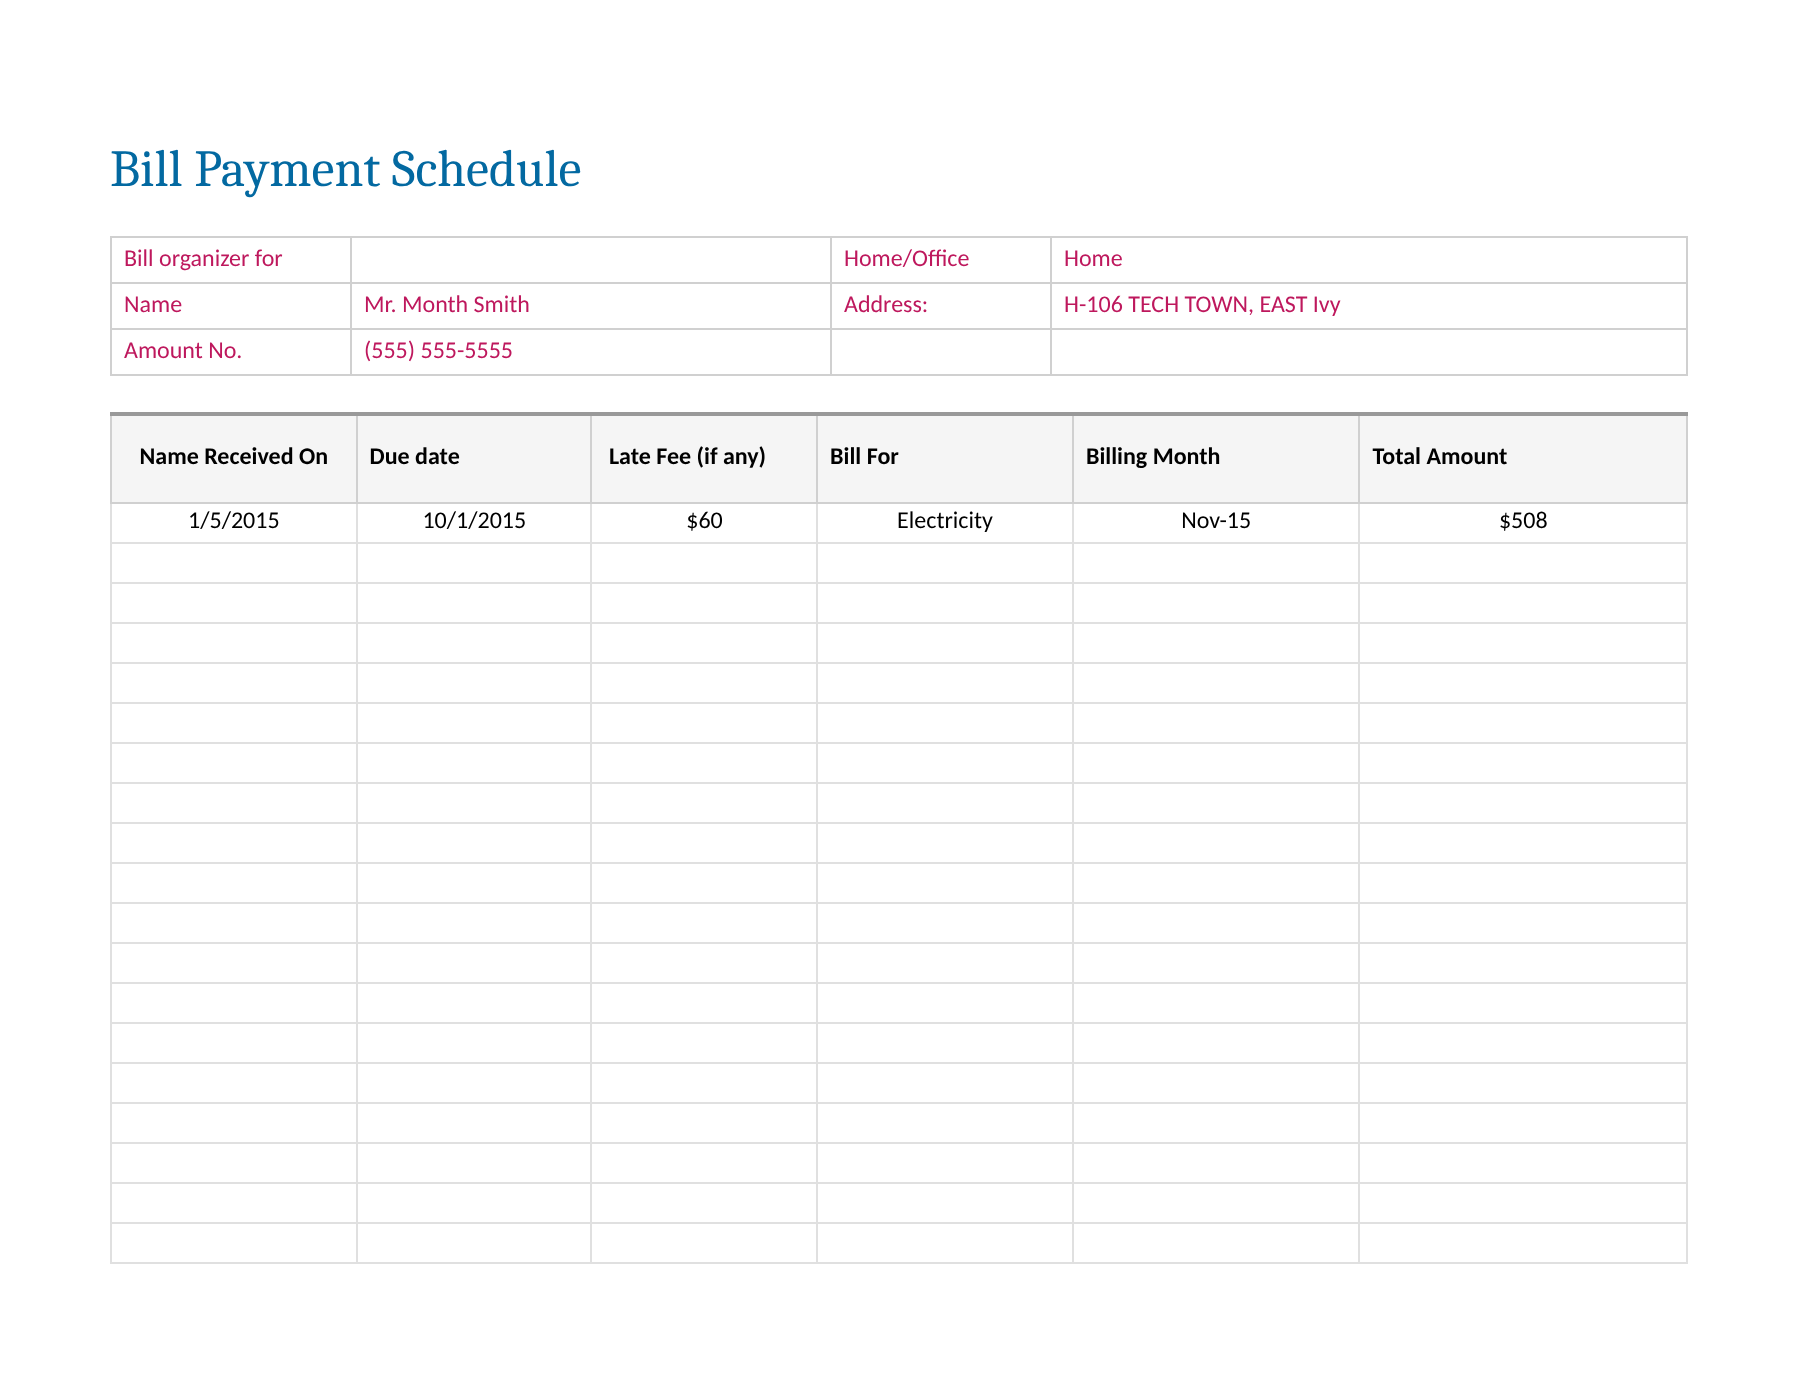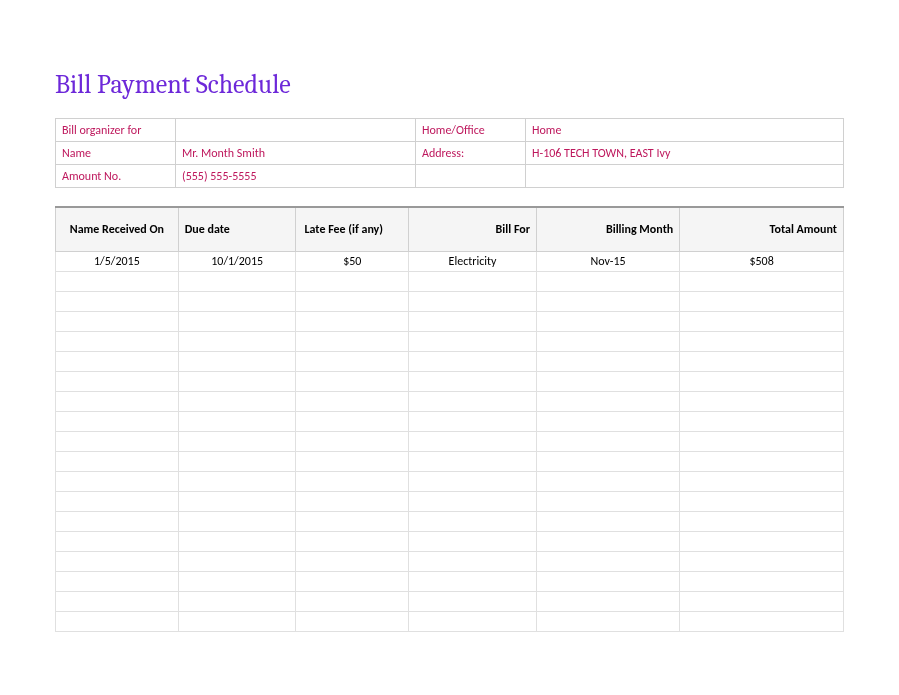--- a/index.html
+++ b/index.html
@@ -10,21 +10,21 @@
     body {
       font-family: Calibri, Arial, sans-serif;
       background: #ffffff;
       padding: 70px 55px 30px 55px;
       width: 899px;
     }
     .title {
       font-family: Cambria, Georgia, serif;
       font-size: 26px;
       font-weight: normal;
-      color: #6d28d9;
+      color: #0369a1;
       margin-bottom: 18px;
     }
     .info-table {
       width: 100%;
       border-collapse: collapse;
       border: 1px solid #ccc;
       margin-bottom: 18px;
     }
     .info-table td {
       border: 1px solid #d0d0d0;
@@ -48,21 +48,21 @@
       border-collapse: collapse;
       border-top: 2px solid #999;
     }
     .schedule-table th {
       background: #f5f5f5;
       border: 1px solid #d0d0d0;
       padding: 10px 6px;
       font-size: 12px;
       font-weight: bold;
       color: #000;
-      text-align: right;
+      text-align: left;
       height: 44px;
       vertical-align: middle;
     }
     .schedule-table td {
       border: 1px solid #e0e0e0;
       padding: 2px 6px;
       font-size: 12px;
       color: #000;
       text-align: center;
       height: 20px;
@@ -111,21 +111,21 @@
       <th class="col-late">Late Fee (if any)</th>
       <th class="col-billfor">Bill For</th>
       <th class="col-month">Billing Month</th>
       <th class="col-total">Total Amount</th>
     </tr>
   </thead>
   <tbody id="schedule-body">
   <tr>
         <td>1/5/2015</td>
         <td>10/1/2015</td>
-        <td>$50</td>
+        <td>$60</td>
         <td>Electricity</td>
         <td>Nov-15</td>
         <td>$508</td>
       </tr>
       <tr>
         <td></td>
         <td></td>
         <td></td>
         <td></td>
         <td></td>

